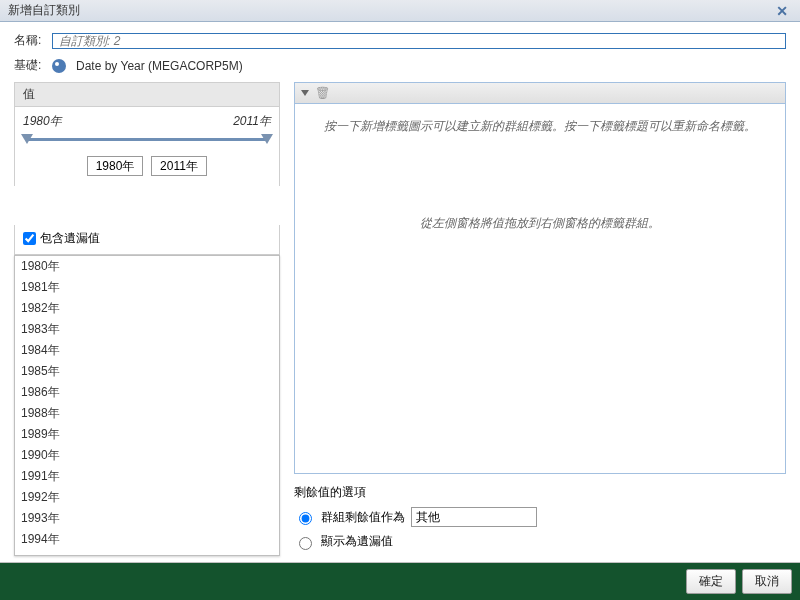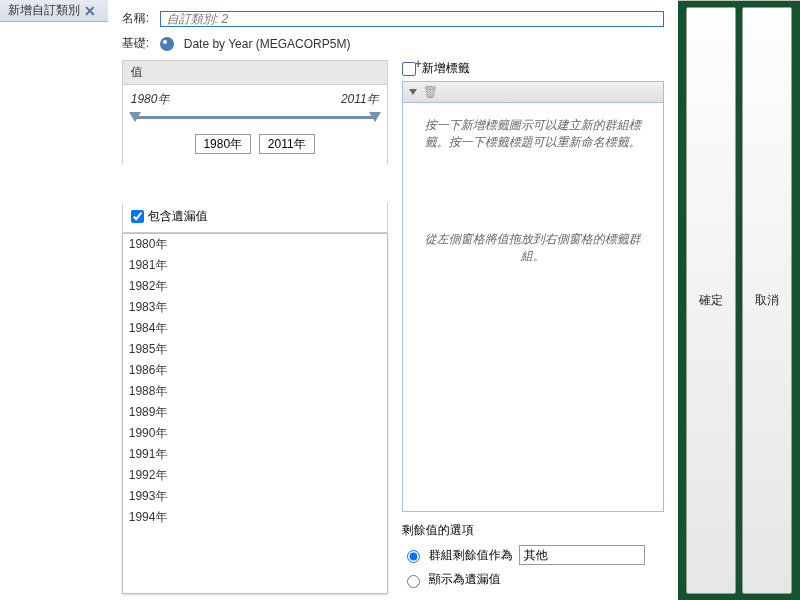--- a/index.html
+++ b/index.html
@@ -1,17 +1,17 @@
 <!DOCTYPE html>
 <html><head>
 <meta charset="utf-8">
 <style>
 * { box-sizing: border-box; font-family: Arial, "Microsoft JhengHei", sans-serif; font-size: 12px; }
 body { margin: 0; padding: 0; background: #fff; width: 800px; height: 600px; overflow: hidden; }
-.dialog { width: 100%; height: 100%; display: flex; flex-direction: row; }
+.dialog { width: 100%; height: 100%; display: flex; flex-direction: column; }
 .titlebar { background: linear-gradient(#e7eaef,#d7dee8); border-bottom: 1px solid #9db2c9; height: 22px; display: flex; align-items: center; padding: 0 8px; }
 .titlebar .title { flex: 1; color: #333; }
 .titlebar .close { color: #4a72a3; font-size: 14px; font-weight: bold; cursor: pointer; padding: 0 4px; }
 .content { flex: 1; padding: 10px 14px 6px 14px; display: flex; flex-direction: column; }
 .row { display: flex; align-items: center; margin-bottom: 8px; }
 .row .label { width: 38px; color: #333; }
 .name-input { flex: 1; height: 16px; border: 1px solid #3174b7; padding: 0 6px; font-style: italic; color: #7c7c7c; }
 .basis-icon { display: inline-block; width: 14px; height: 14px; border-radius: 7px; background: #4d7bb5; margin-right: 6px; position: relative; }
 .basis-icon::after { content: ""; position: absolute; width: 4px; height: 4px; border-radius: 2px; background: #fff; top: 3px; left: 3px; }
 .basis-val { margin-left: 4px; color: #333; }
@@ -109,24 +109,20 @@
             <div class="item">1989年</div>
             <div class="item">1990年</div>
             <div class="item">1991年</div>
             <div class="item">1992年</div>
             <div class="item">1993年</div>
             <div class="item">1994年</div>
           </div>
       </div>
 
       <div class="right-pane">
-        <div class="newlabel-row">
-          <span class="newlabel-icon"></span>
-          <span>新增標籤</span>
-        </div>
         <div class="label-header">
           <span class="tri"></span>
           <span class="trash">🗑</span>
         </div>
         <div class="label-body">
           <div class="hint1">按一下新增標籤圖示可以建立新的群組標籤。按一下標籤標題可以重新命名標籤。</div>
           <div class="hint2">從左側窗格將值拖放到右側窗格的標籤群組。</div>
         </div>
 
         <div class="remaining">

